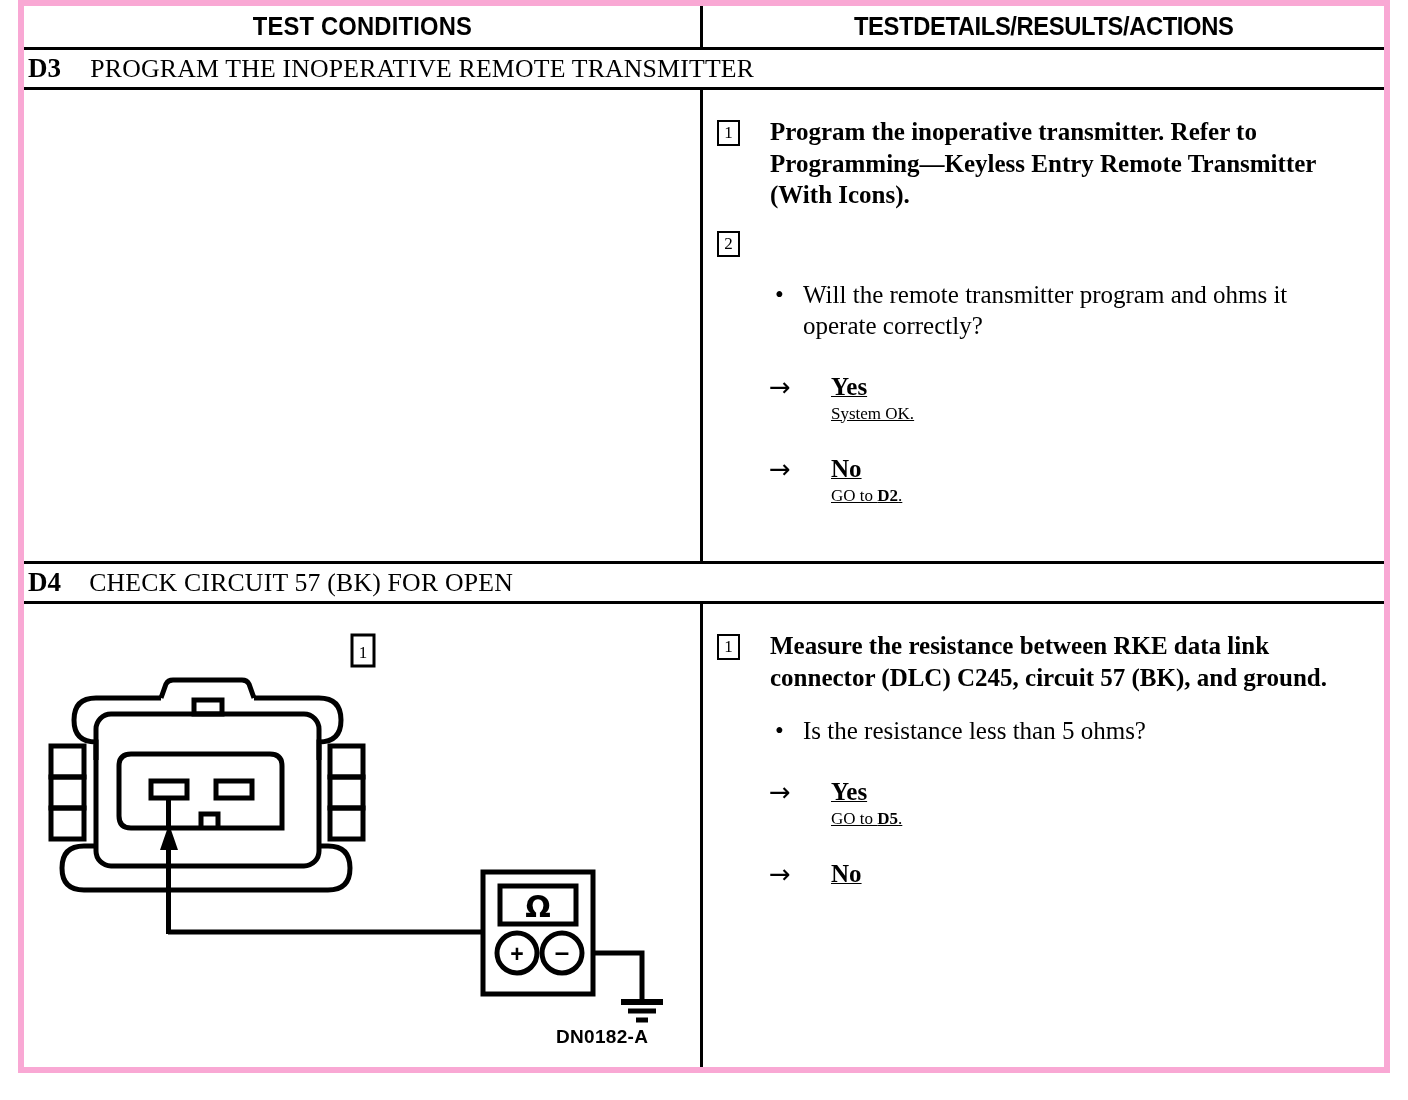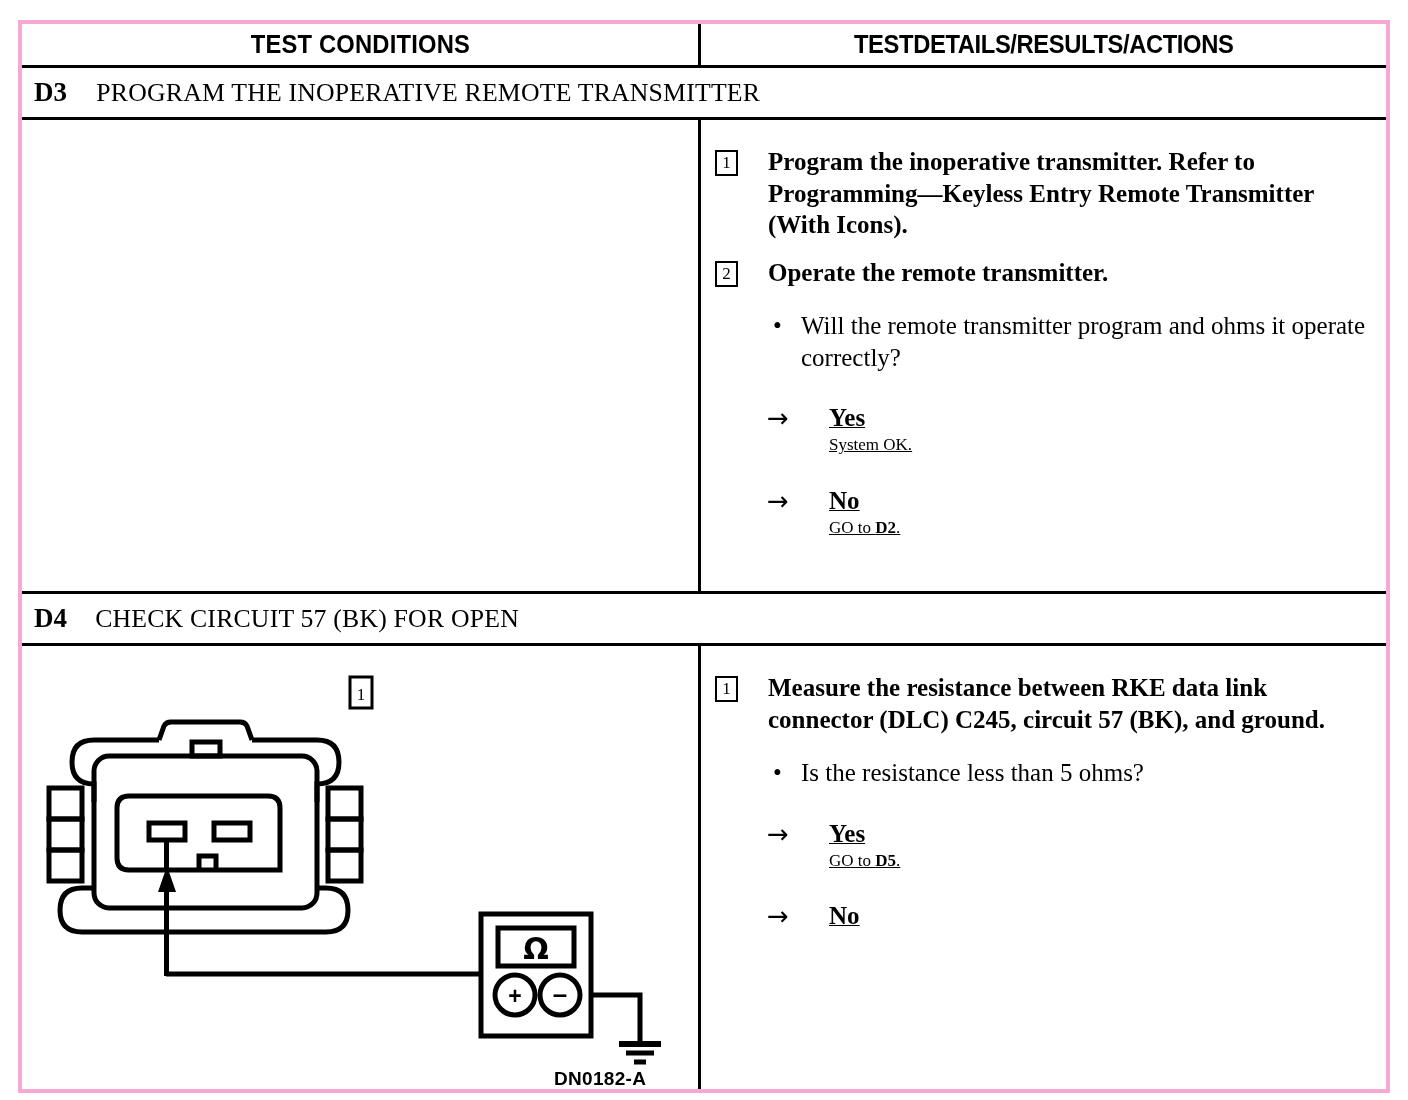--- a/index.html
+++ b/index.html
@@ -19,24 +19,24 @@
     position: relative;
     width: 1408px;
     height: 1100px;
     background: #ffffff;
   }
 
   
   .dtable {
     position: absolute;
     left: 18px;
-    top: 20px;
+    top: 0;
     width: 1372px;
     height: 1073px;
-    border: 4px solid #f9a8d4;
+    border: 6px solid #f9a8d4;
     box-sizing: border-box;
     display: flex;
     flex-direction: column;
     justify-content: flex-end;
   }
 
   .row {
     display: flex;
     width: 100%;
     box-sizing: border-box;
@@ -72,25 +72,25 @@
   }
   .cell-right {
     flex: 1 1 auto;
     box-sizing: border-box;
     position: relative;
   }
 
   
   .banner {
     flex: 0 0 auto;
-    height: 52px;
+    height: 40px;
     border-bottom: 3px solid #000;
     display: flex;
     align-items: center;
-    padding-left: 12px;
+    padding-left: 4px;
     box-sizing: border-box;
   }
   .banner-id {
     font-weight: bold;
     font-size: 27px;
     margin-right: 26px;
     letter-spacing: 0px;
   }
   .banner-title {
     font-size: 26px;
@@ -216,21 +216,20 @@
       <div class="cell-right">
         <div class="rc">
 
           <div class="step">
             <div class="stepnum">1</div>
             <div class="steptext">Program the inoperative transmitter. Refer to Programming—Keyless Entry Remote Transmitter (With Icons).</div>
           </div>
 
           <div class="step">
             <div class="stepnum">2</div>
-            <div class="steptext">Operate the remote transmitter.</div>
           </div>
 
           <div class="bullet-line">
             <span class="bullet-dot">•</span>
             <span class="bullet-text">Will the remote transmitter program and ohms it operate correctly?</span>
           </div>
 
           <div class="answer">
             <span class="arrow">→</span>
             <span class="answer-body">

